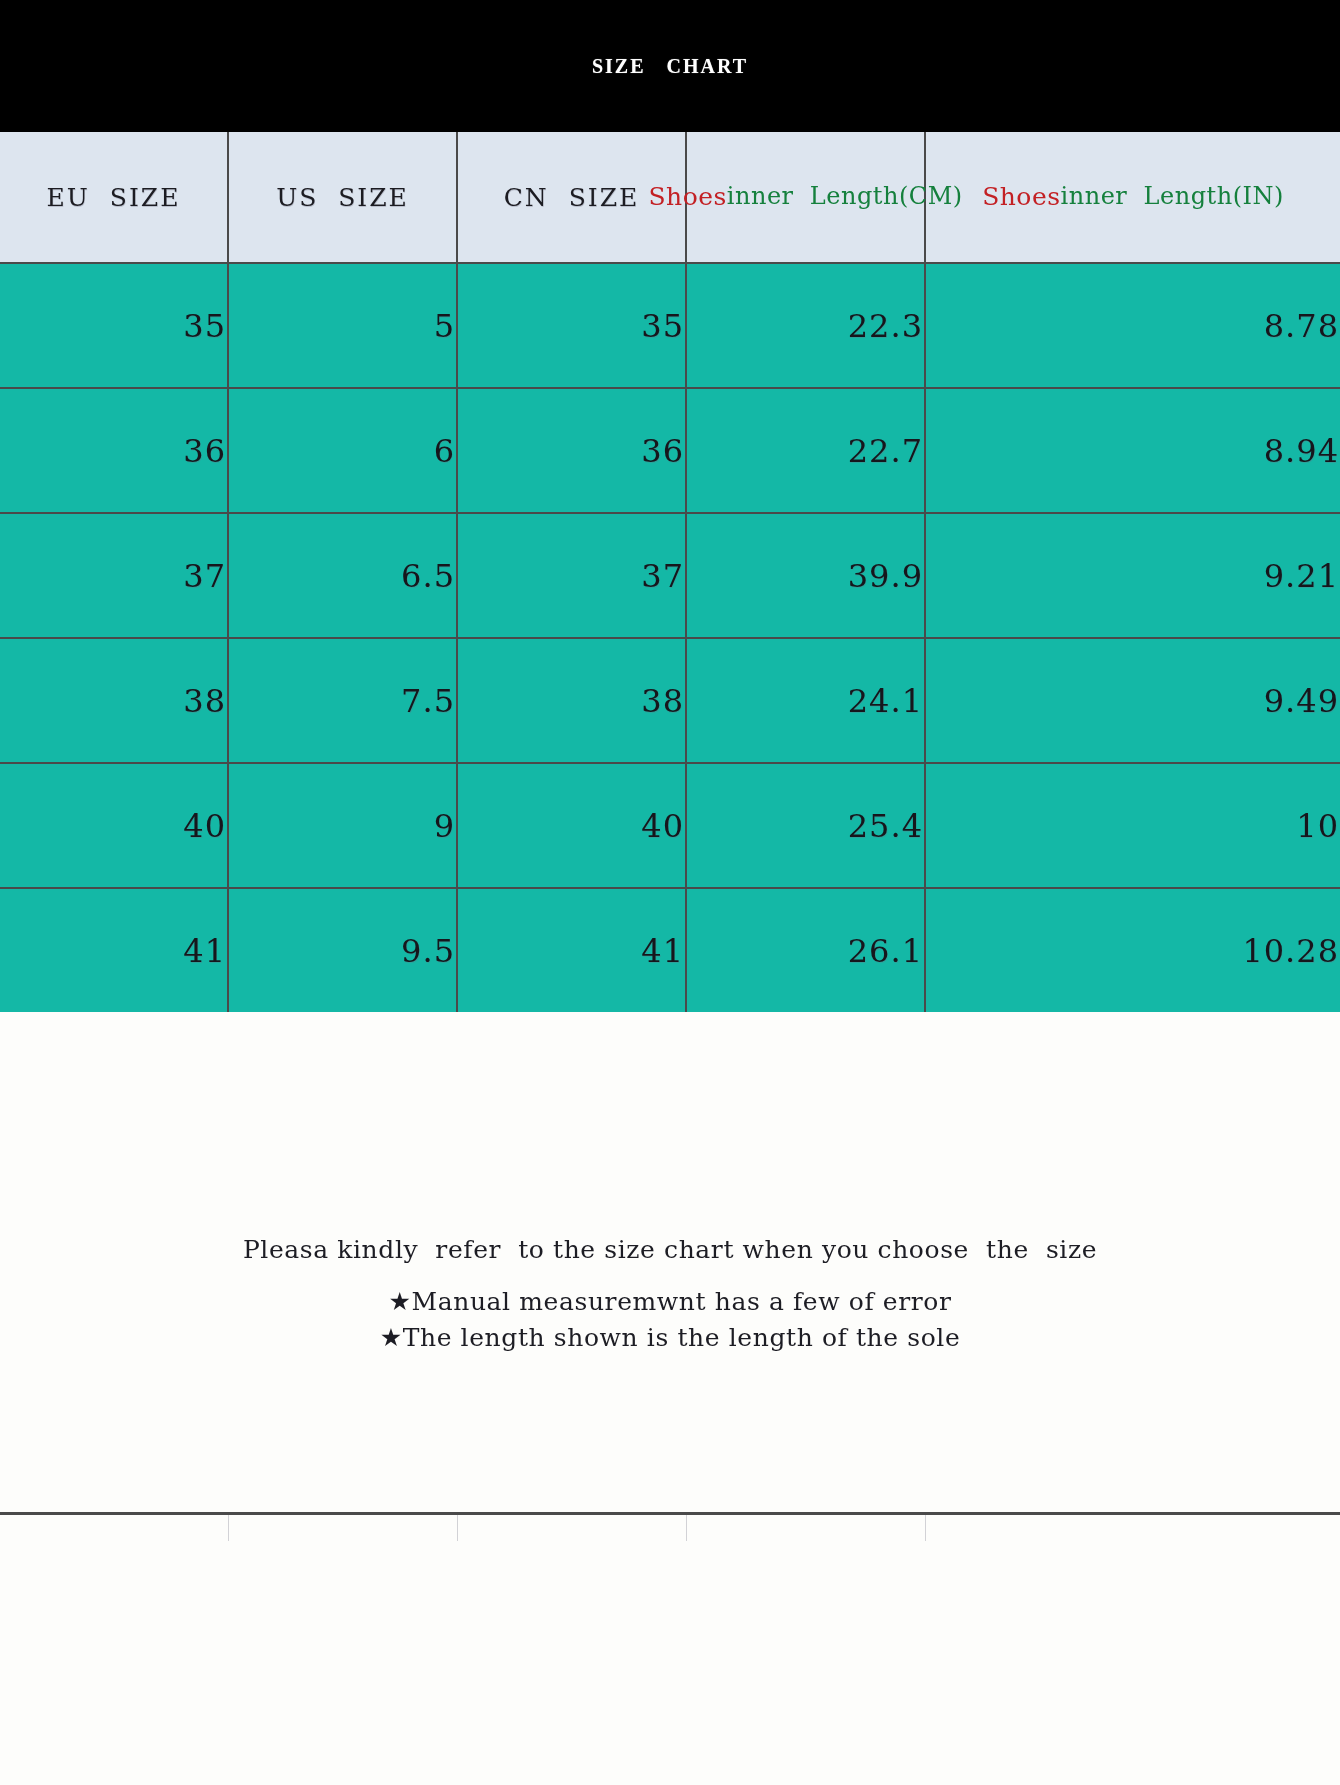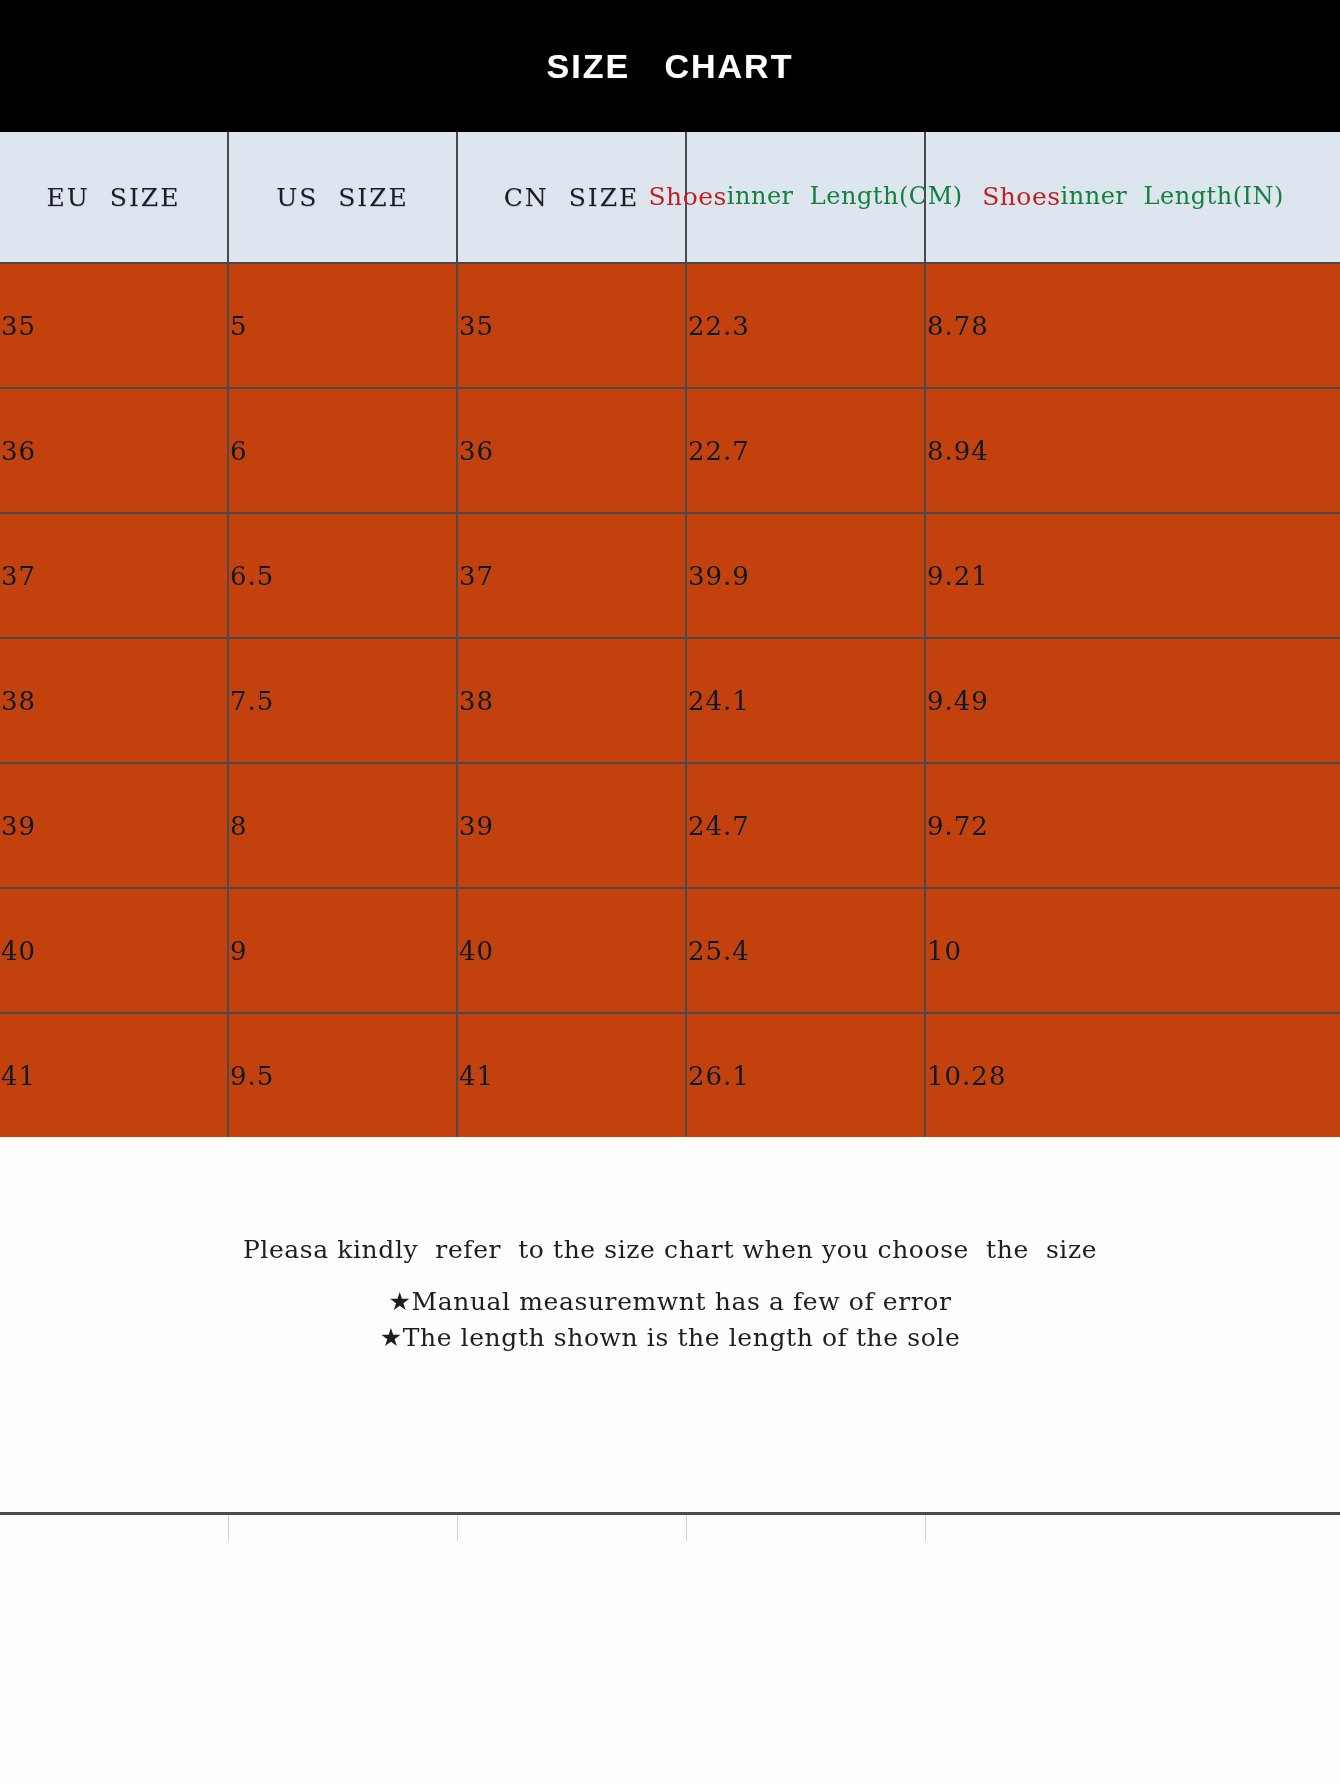--- a/index.html
+++ b/index.html
@@ -28,22 +28,22 @@
     top: 0;
     width: 1340px;
     height: 132px;
     background: #000000;
     display: flex;
     align-items: center;
     justify-content: center;
   }
   .title-text {
     color: #ffffff;
-    font-family: Liberation Sans, sans-serif;
-    font-size: 34px;
+    font-family: Liberation Serif, serif;
+    font-size: 20px;
     font-weight: 700;
     letter-spacing: 2px;
     white-space: pre;
     text-shadow: 0 0 1px rgba(255,255,255,0.45);
   }
 
   
   .table-wrap {
     position: absolute;
     left: 0;
@@ -101,26 +101,26 @@
     font-family: "DejaVu Serif", "Liberation Serif", serif;
     font-size: 24px;
     letter-spacing: 0.5px;
     white-space: pre;
   }
 
   tbody td {
     height: 121px;
     border-right: 2px solid #4a4a4a;
     border-bottom: 2px solid #4a4a4a;
-    text-align: left;
+    text-align: right;
     vertical-align: middle;
     font-family: "DejaVu Serif", "Liberation Serif", serif;
-    font-size: 26px;
+    font-size: 32px;
     color: #16161c;
-    background: #c2410c;
+    background: #14b8a6;
     letter-spacing: 1px;
     white-space: pre;
     text-shadow: 0.6px 0.6px 0 rgba(110,110,130,0.30);
   }
   tbody td:last-child { border-right: none; }
   tbody tr:last-child td { border-bottom: none; }
 
   
   .notes {
     position: absolute;
@@ -235,27 +235,20 @@
             <td>9.21</td>
           </tr>
           <tr>
             <td>38</td>
             <td>7.5</td>
             <td>38</td>
             <td>24.1</td>
             <td>9.49</td>
           </tr>
           <tr>
-            <td>39</td>
-            <td>8</td>
-            <td>39</td>
-            <td>24.7</td>
-            <td>9.72</td>
-          </tr>
-          <tr>
             <td>40</td>
             <td>9</td>
             <td>40</td>
             <td>25.4</td>
             <td>10</td>
           </tr>
           <tr>
             <td>41</td>
             <td>9.5</td>
             <td>41</td>

